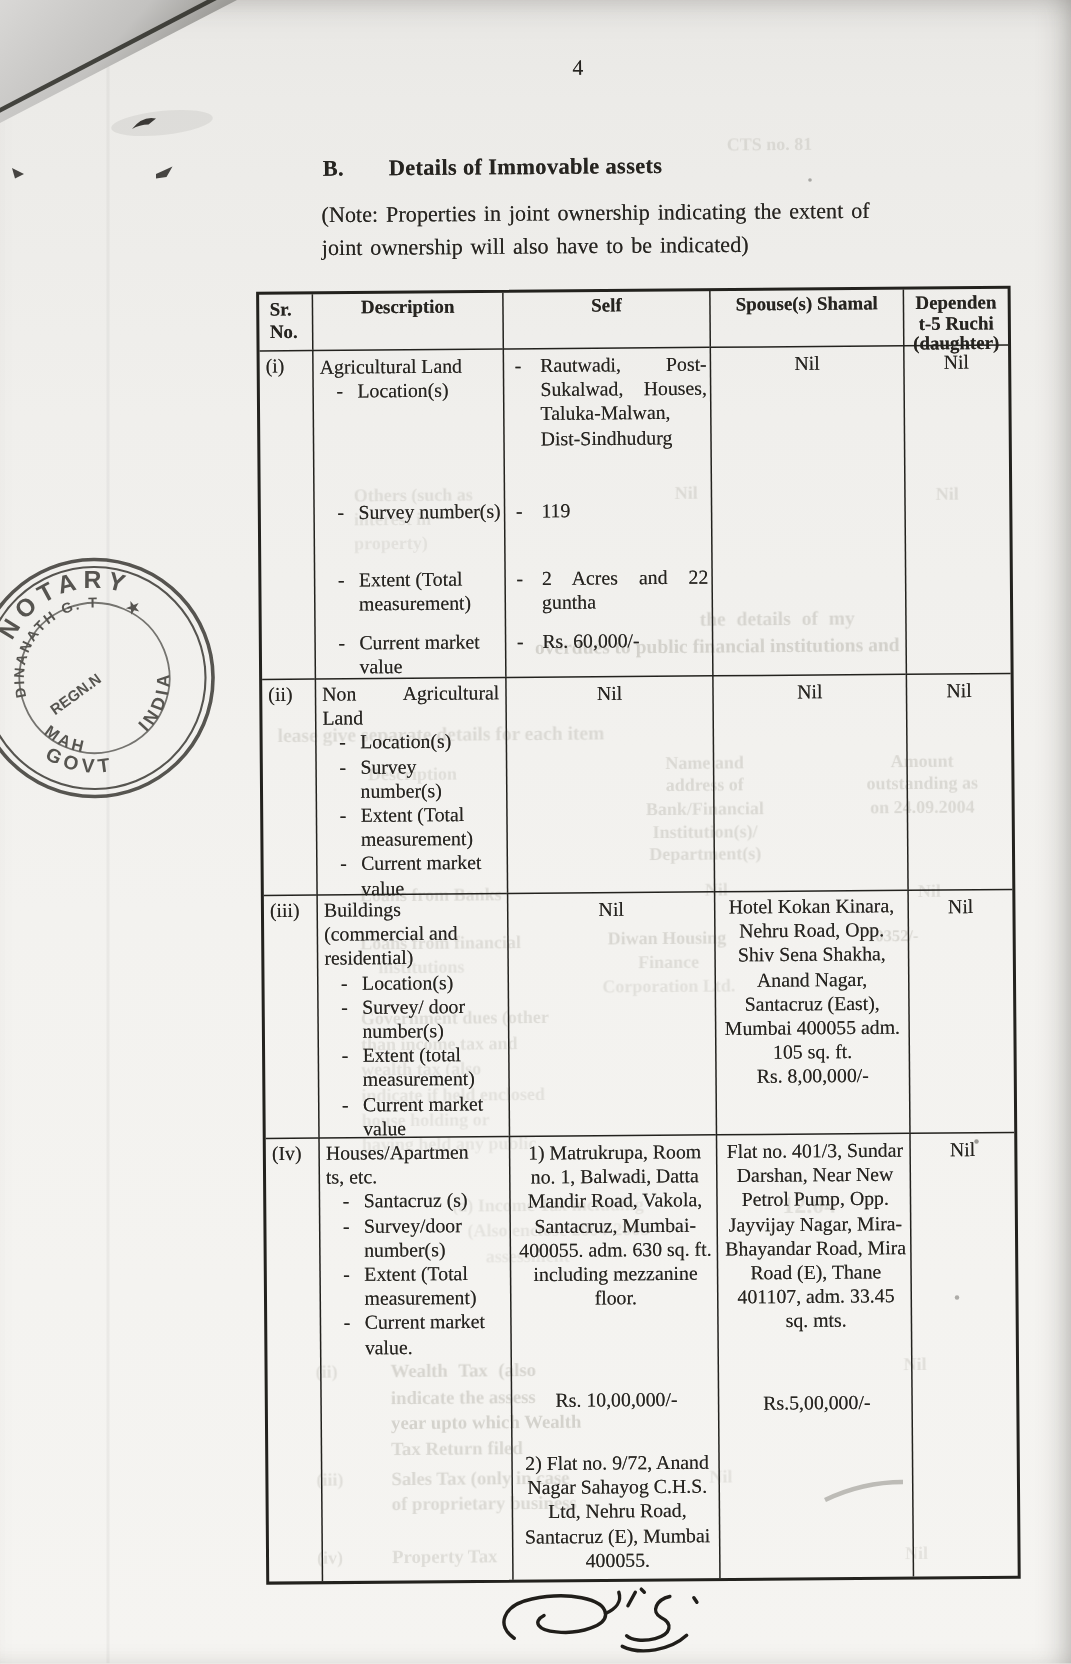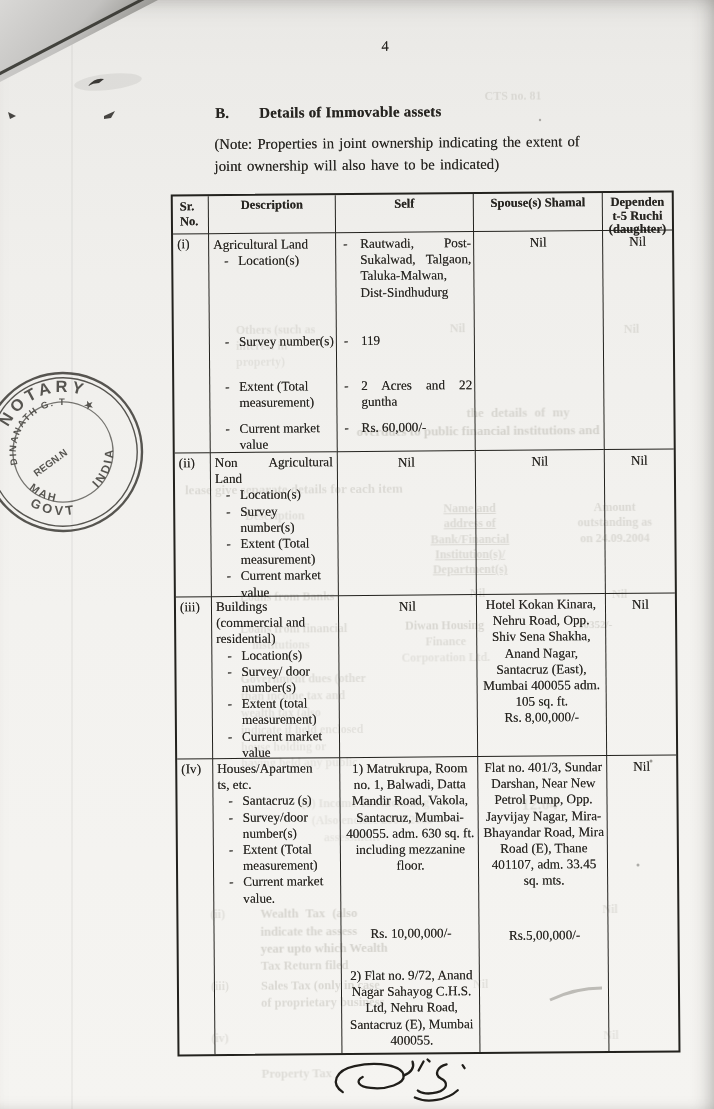--- a/index.html
+++ b/index.html
@@ -99,21 +99,21 @@
       <div class="ghost" style="left: 452px; top: 90px; width: 130px; font-size: 12px; opacity: 0.15; text-align: center;">CTS no. 81</div>
       <div class="ghost" style="left: 238px; top: 322px; width: 115px; font-size: 12px; opacity: 0.14;">Others (such as</div>
       <div class="ghost" style="left: 238px; top: 338px; width: 110px; font-size: 12px; opacity: 0.12;">interest in</div>
       <div class="ghost" style="left: 238px; top: 354px; width: 110px; font-size: 12px; opacity: 0.11;">property)</div>
       <div class="ghost" style="left: 452px; top: 322px; width: 60px; font-size: 12px; opacity: 0.16;">Nil</div>
       <div class="ghost" style="left: 626px; top: 324px; width: 40px; font-size: 12px; opacity: 0.16;">Nil</div>
       <div class="ghost" style="left: 468px; top: 406px; width: 180px; font-size: 13px; opacity: 0.2; word-spacing: 4px;">the details of my</div>
       <div class="ghost" style="left: 358px; top: 424px; width: 300px; font-size: 13px; opacity: 0.23;">overdues to public financial institutions and</div>
       <div class="ghost" style="left: 186px; top: 481px; width: 310px; font-size: 13px; opacity: 0.17;">lease give separate details for each item</div>
       <div class="ghost" style="left: 246px; top: 508px; width: 100px; font-size: 12px; opacity: 0.14;">Description</div>
-      <div class="ghost" style="left: 408px; top: 502px; width: 125px; font-size: 12px; opacity: 0.18; text-align: center; text-decoration: underline;">Name and
+      <div class="ghost" style="left: 408px; top: 502px; width: 125px; font-size: 12px; opacity: 0.18; text-align: center;">Name and
 address of
 Bank/Financial
 Institution(s)/
 Department(s)</div>
       <div class="ghost" style="left: 553px; top: 502px; width: 125px; font-size: 12px; opacity: 0.18; text-align: center;">Amount
 outstanding as
 on 24.09.2004</div>
       <div class="ghost" style="left: 240px; top: 589px; width: 150px; font-size: 12px; opacity: 0.16;">Loans from Banks</div>
       <div class="ghost" style="left: 470px; top: 587px; width: 40px; font-size: 12px; opacity: 0.15;">Nil</div>
       <div class="ghost" style="left: 612px; top: 589px; width: 40px; font-size: 12px; opacity: 0.15;">Nil</div>
@@ -137,21 +137,21 @@
       <div class="ghost" style="left: 258px; top: 905px; width: 155px; font-size: 12.5px; opacity: 0.22; word-spacing: 4px;">Wealth Tax (also</div>
       <div class="ghost" style="left: 258px; top: 923px; width: 165px; font-size: 12.5px; opacity: 0.22;">indicate the assess</div>
       <div class="ghost" style="left: 258px; top: 940px; width: 180px; font-size: 12.5px; opacity: 0.24;">year upto which Wealth</div>
       <div class="ghost" style="left: 258px; top: 957px; width: 145px; font-size: 12.5px; opacity: 0.2;">Tax Return filed</div>
       <div class="ghost" style="left: 600px; top: 904px; width: 40px; font-size: 12px; opacity: 0.15;">Nil</div>
       <div class="ghost" style="left: 208px; top: 978px; width: 30px; font-size: 12px; opacity: 0.15;">(iii)</div>
       <div class="ghost" style="left: 258px; top: 977px; width: 175px; font-size: 12.5px; opacity: 0.2;">Sales Tax (only in case</div>
       <div class="ghost" style="left: 258px; top: 994px; width: 165px; font-size: 12.5px; opacity: 0.19;">of proprietary business</div>
       <div class="ghost" style="left: 470px; top: 978px; width: 40px; font-size: 12px; opacity: 0.13;">Nil</div>
       <div class="ghost" style="left: 208px; top: 1030px; width: 30px; font-size: 12px; opacity: 0.15;">(iv)</div>
-      <div class="ghost" style="left: 258px; top: 1029px; width: 115px; font-size: 12.5px; opacity: 0.17; margin-top: 36px;">Property Tax</div>
+      <div class="ghost" style="left: 258px; top: 1029px; width: 115px; font-size: 12.5px; opacity: 0.17;">Property Tax</div>
       <div class="ghost" style="left: 600px; top: 1030px; width: 40px; font-size: 12px; opacity: 0.12;">Nil</div>
     </div>
 
   <div class="tbl ink">
 
     <div class="c fc hr sr">Sr. No.</div>
     <div class="c hr">Description</div>
     <div class="c hr">Self</div>
     <div class="c hr">Spouse(s) Shamal</div>
     <div class="c hr">Dependen t-5 Ruchi (daughter)</div>
@@ -169,21 +169,21 @@
         </div>
       <div class="blk p3 li">
           <span>Extent (Total measurement)</span>
         </div>
       <div class="blk p4 li">
           <span>Current market value</span>
         </div>
     </div>
     <div class="c">
       <div class="blk p1 sli">
-          <span class="just">Rautwadi, Post-Sukalwad, Talgaon, Taluka-Malwan, Dist-Sindhudurg</span>
+          <span class="just">Rautwadi, Post-Sukalwad, Houses, Taluka-Malwan, Dist-Sindhudurg</span>
         </div>
       <div class="blk p2 sli">
           <span>119</span>
         </div>
       <div class="blk p3 sli">
           <span class="just">2 Acres and 22 guntha</span>
         </div>
       <div class="blk p4 sli">
           <span>Rs. 60,000/-</span>
         </div>

